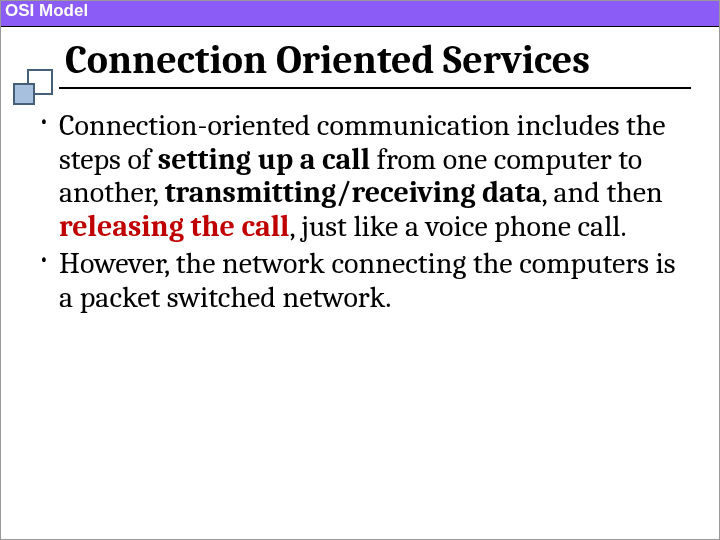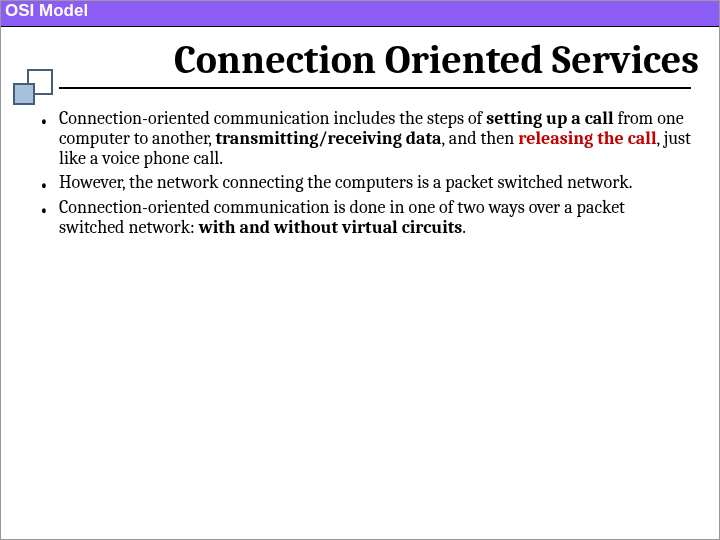--- a/index.html
+++ b/index.html
@@ -1,29 +1,29 @@
 <!DOCTYPE html>
 <html><head>
 <meta charset="utf-8">
 <style>
   * { margin: 0; padding: 0; box-sizing: border-box; }
   html, body { width: 720px; height: 540px; font-family: Cambria, Georgia, 'Times New Roman', serif; background: #fff; overflow: hidden; }
   .slide { width: 720px; height: 540px; border: 1px solid #999; position: relative; background: #fff; }
   .header-bar { width: 100%; height: 26px; background: #8b5cf6; border-bottom: 1px solid #000; display: flex; padding-left: 4px; }
   .header-text { color: #fff; font-weight: bold; font-size: 17px; font-family: Arial, sans-serif; }
   .title-area { position: relative; margin: 10px 0 0 0; }
-  .title-text { font-size: 40px; font-weight: bold; color: #000; text-align: right; padding-left: 64px; padding-right: 20px; font-family: Cambria, Georgia, serif; letter-spacing: 0px; }
+  .title-text { font-size: 40px; font-weight: bold; color: #000; text-align: left; padding-left: 64px; padding-right: 20px; font-family: Cambria, Georgia, serif; letter-spacing: 0px; }
   .title-underline { height: 2px; background: #000; margin: 4px 28px 0 58px; }
   .square-deco { position: absolute; top: 68px; left: 12px; }
   .sq { position: absolute; border: 2px solid #455f7b; background: #fff; }
   .sq1 { width: 26px; height: 26px; top: 0; left: 14px; }
   .sq2 { width: 22px; height: 22px; top: 14px; left: 0; background: #a7c0de; border: 2px solid #455f7b; }
   .content { padding: 20px 28px 0 36px; }
   ul.bullets { list-style: none; }
-  ul.bullets > li { position: relative; padding-left: 22px; font-size: 18px; line-height: 1.12; margin-bottom: 4px; color: #000; font-family: Cambria, Georgia, serif; }
+  ul.bullets > li { position: relative; padding-left: 22px; font-size: 30px; line-height: 1.12; margin-bottom: 4px; color: #000; font-family: Cambria, Georgia, serif; }
   ul.bullets > li::before { content: "•"; position: absolute; left: 2px; top: 0; font-size: 22px; }
   .b { font-weight: bold; }
   .red { color: #c00000; font-weight: bold; }
 </style>
 </head>
 <body>
 
 <div class="slide">
 
   <div class="header-bar">
@@ -41,19 +41,16 @@
   </div>
 
   <div class="content">
     <ul class="bullets">
       <li>
         <span>Connection-oriented communication includes the steps of </span><span class="b">setting up a call</span><span> from one computer to another, </span><span class="b">transmitting/receiving data</span><span>, and then </span><span class="red">releasing the call</span><span>, just like a voice phone call.</span>
       </li>
       <li>
         <span>However, the network connecting the computers is a packet switched network.</span>
       </li>
-      <li>
-        <span>Connection-oriented communication is done in one of two ways over a packet switched network: </span><span class="b">with and without virtual circuits</span><span>.</span>
-      </li>
     </ul>
   </div>
 
 </div>
 
 </body></html>

